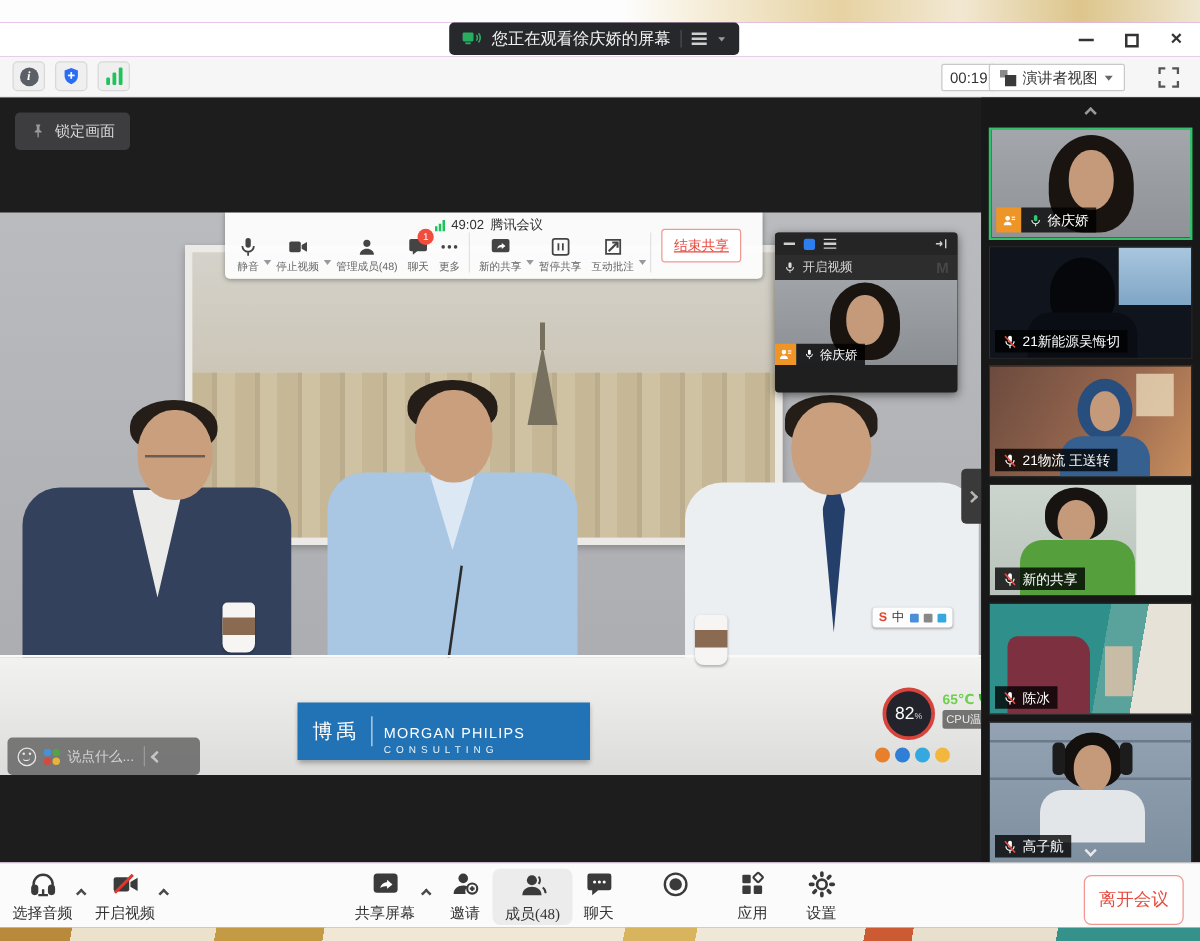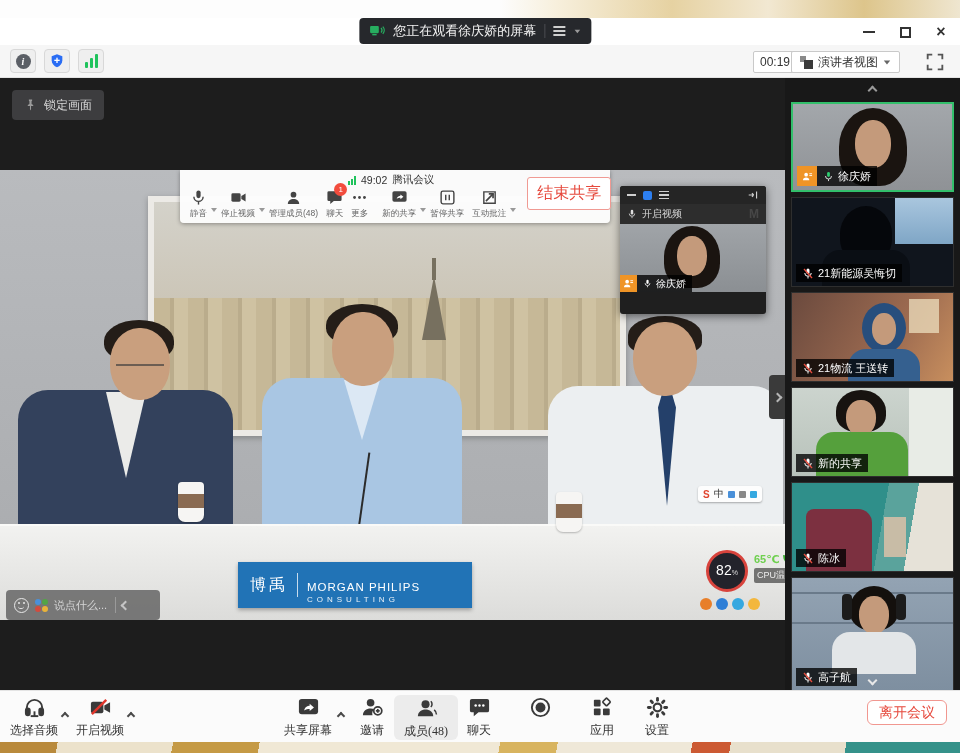--- a/index.html
+++ b/index.html
@@ -91,21 +91,21 @@
   .minibars i:nth-child(1){height:4px;} .minibars i:nth-child(2){height:6px;} .minibars i:nth-child(3){height:9px;}
   .mitems { position:absolute; left:6px; right:4px; bottom:3px; display:flex; align-items:flex-end; }
   .mitem { position:relative; display:flex; flex-direction:column; align-items:center; gap:2px; padding:0 4px; color:#444; }
   .mitem svg { width:17px; height:17px; }
   .mitem .lbl { font-size:8.5px; color:#666; white-space:nowrap; }
   .mcaret { width:0; height:0; border-left:3px solid transparent; border-right:3px solid transparent; border-top:4px solid #999; margin-bottom:8px; }
   .mdiv { width:1px; height:32px; background:#e2e2e2; margin:0 3px; align-self:center; }
   .badge { position:absolute; top:-6px; right:0; min-width:13px; height:13px; border-radius:7px; background:#f24c3d; color:#fff;
     font-size:8px; display:flex; align-items:center; justify-content:center; padding:0 3px; }
   .endshare { align-self:center; margin:0 0 10px 5px; padding:5px 9px; background:#fff; border:1px solid #f09a93; color:#e6493d;
-    border-radius:3px; font-size:16px; white-space:nowrap; }
+    border-radius:3px; font-size:11px; white-space:nowrap;text-decoration:underline; }
 
   
   .floatwin { position:absolute; left:620px; top:16px; width:146px; height:128px; background:#1f1f1f; border-radius:3px;
     overflow:hidden; box-shadow:0 2px 8px rgba(0,0,0,.5); }
   .fw-head { height:18px; background:#252525; display:flex; align-items:center; gap:7px; padding:0 7px; }
   .fw-min { width:9px; height:2px; background:#cfcfcf; }
   .fw-sq { width:9px; height:9px; background:#2d7ff0; border-radius:2px; }
   .fw-burger { display:flex; flex-direction:column; gap:2px; }
   .fw-burger i { width:10px; height:1.5px; background:#cfcfcf; display:block; }
   .fw-panel { margin-left:auto; color:#cfcfcf; }
@@ -168,21 +168,21 @@
   .sil-hair { position:absolute; background:#1a1410; border-radius:50% 50% 40% 40%; }
   .sil-body { position:absolute; border-radius:18px 18px 0 0; }
 
   
   .controlbar { position:absolute; left:0; top:690px; width:960px; height:52px; background:#fbfbfb; border-top:1px solid #e4e4e4; }
   .bitem { position:absolute; top:5px; width:64px; display:flex; flex-direction:column; align-items:center; gap:3px; color:#333; font-size:12px; white-space:nowrap; }
   .bitem svg { width:23px; height:23px; color:#3a3a3a; }
   .bitem.active { background:#ececec; border-radius:6px; height:45px; padding-top:2px; top:4px;font-family:Liberation Serif, serif; }
   .bcaret { position:absolute; top:14px; color:#4a4a4a; }
   .bcaret .cv { width:6px; height:6px; }
-  .leave-btn { position:absolute; right:13px; top:9px; width:80px; height:25px; background:#fff; border:1px solid #f19790;
+  .leave-btn { position:absolute; right:13px; top:9px; width:80px; height:40px; background:#fff; border:1px solid #f19790;
     border-radius:6px; color:#e6493d; font-size:14px; display:flex; align-items:center; justify-content:center; }
 
   svg { display:block; }
 </style>
 </head>
 <body>
 
 <div class="app">
 
   <div class="wall-top"></div>

